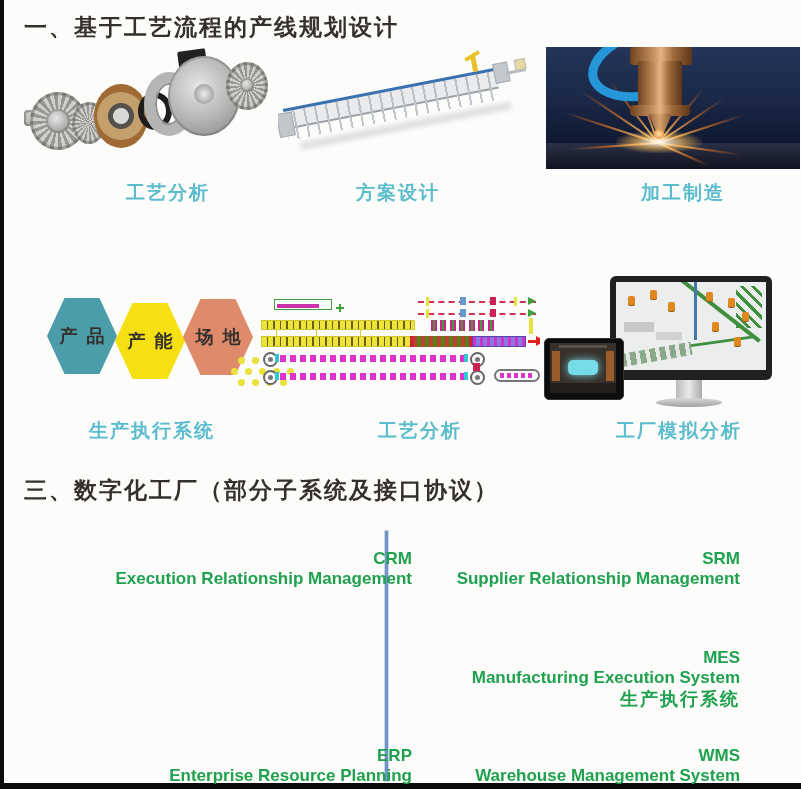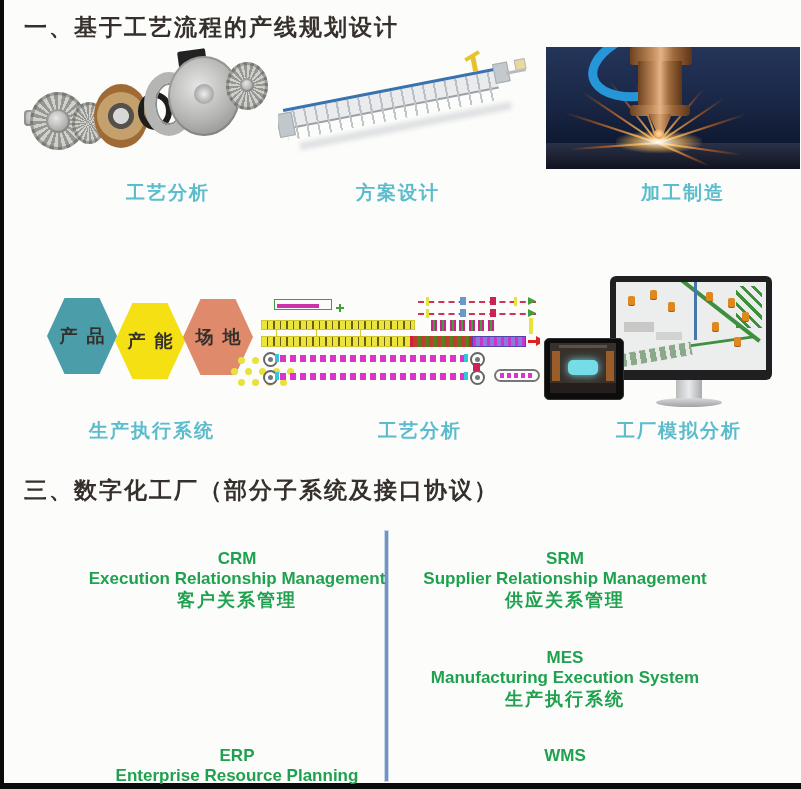--- a/index.html
+++ b/index.html
@@ -18,21 +18,21 @@
   .stage{position:absolute;font-family:"Liberation Serif","DejaVu Serif",serif;
          font-weight:bold;font-size:19px;color:#5bbccd;letter-spacing:2px;text-align:right;white-space:nowrap;}
 
   
   .hex{position:absolute;width:70px;height:76px;display:flex;align-items:center;justify-content:center;
        clip-path:polygon(25% 0%,75% 0%,100% 50%,75% 100%,25% 100%,0% 50%);}
   .hex span{font-family:"Liberation Serif","DejaVu Serif",serif;font-weight:bold;font-size:18px;
        color:#33302c;letter-spacing:9px;text-indent:9px;}
 
   
-  .sysblock{position:absolute;width:350px;text-align:center;color:#1fa14f;font-weight:bold;}
+  .sysblock{position:absolute;width:350px;text-align:right;color:#1fa14f;font-weight:bold;}
   .sys-abbr{font-size:17px;line-height:20px;}
   .sys-en{font-size:17px;line-height:20px;}
   .sys-zh{font-size:18px;line-height:22px;letter-spacing:2px;}
 
   
   .img{position:absolute;overflow:hidden;}
 
   
   .disc{position:absolute;border-radius:50%;}
   .metal{background:radial-gradient(circle at 42% 38%,#e6e6e4,#b2b2b0 55%,#8c8c8a 90%);box-shadow:inset 0 0 0 2px rgba(90,90,88,.35);}
@@ -241,38 +241,37 @@
   <div class="stage" style="left:322px;top:418px;width:140px;">工艺分析</div>
   <div class="stage" style="left:602px;top:418px;width:140px;">工厂模拟分析</div>
 
   <div class="h-cn" style="left:24px;top:475px;">三、数字化工厂（部分子系统及接口协议）</div>
 
   <div class="abs" style="left:385px;top:531px;width:3px;height:250px;background:#7094c4;box-shadow:0 0 0 1px rgba(150,175,215,.5);"></div>
 
   <div class="sysblock" style="left:62px;top:549px;">
     <div class="sys-abbr">CRM</div>
     <div class="sys-en">Execution Relationship Management</div>
-    <div class="sys-zh">客户关系管理</div>
   </div>
 
   <div class="sysblock" style="left:390px;top:549px;">
     <div class="sys-abbr">SRM</div>
     <div class="sys-en">Supplier Relationship Management</div>
-    <div class="sys-zh">供应关系管理</div>
   </div>
 
 
   <div class="sysblock" style="left:390px;top:648px;">
     <div class="sys-abbr">MES</div>
     <div class="sys-en">Manufacturing Execution System</div>
     <div class="sys-zh">生产执行系统</div>
   </div>
 
   <div class="sysblock" style="left:62px;top:746px;">
     <div class="sys-abbr">ERP</div>
     <div class="sys-en">Enterprise Resource Planning</div>
   </div>
 
   <div class="sysblock" style="left:390px;top:746px;">
     <div class="sys-abbr">WMS</div>
+    <div class="sys-en">Warehouse Management System</div>
   </div>
 
 </div>
 
 </body></html>

